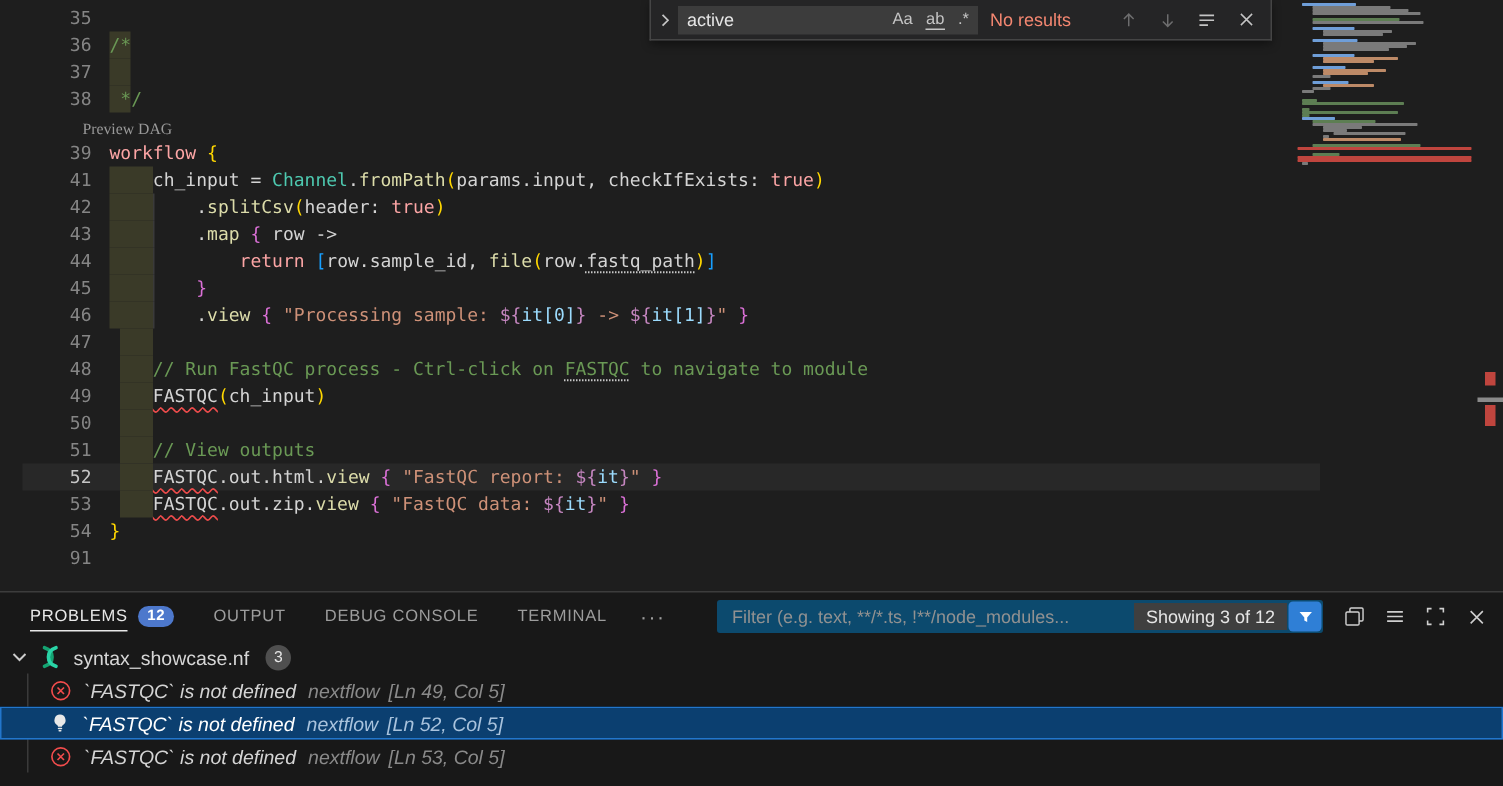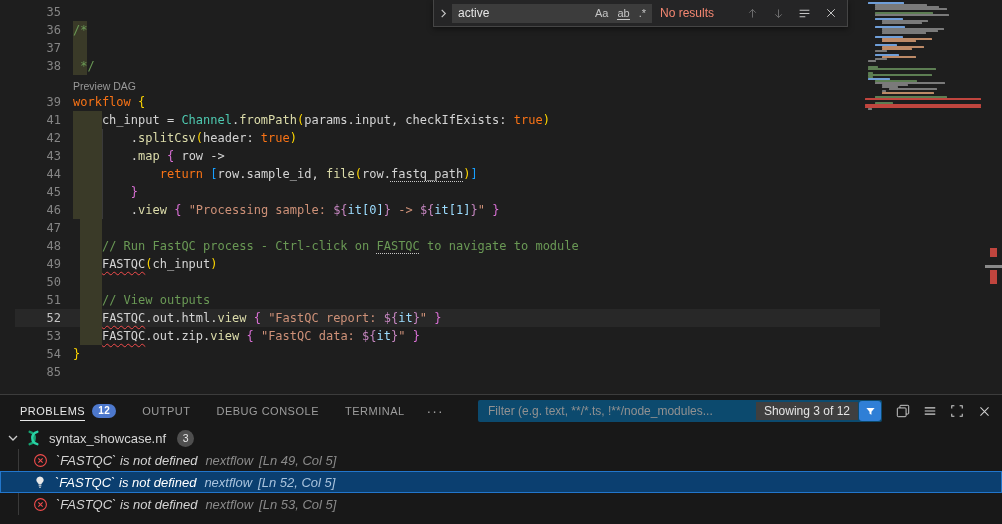--- a/index.html
+++ b/index.html
@@ -10,22 +10,22 @@
   #code-rows{position:absolute;left:15px;top:3px;width:865px;}
   .row{position:relative;height:18px;display:flex;align-items:center;
        font-family:"DejaVu Sans Mono",monospace;font-size:12px;}
   .row.hl{background:#282828;}
   .ln{flex:none;width:46px;text-align:right;color:#858585;font-size:12px;}
   .row.hl .ln{color:#c6c6c6;}
   .lt{position:relative;margin-left:12px;white-space:pre;z-index:2;}
   .band{position:absolute;top:0;bottom:0;background:#3a3a28;z-index:0;}
   .gdl{position:absolute;top:0;bottom:0;width:1px;background:#3a3a3a;z-index:1;}
   .cl-row{height:18px;display:flex;align-items:flex-end;}
-  .cl-lab{margin-left:58px;font-size:10.5px;color:#999999;line-height:13px;cursor:pointer;}
-  .tk-w{color:#d4d4d4}.tk-b{color:#f97316}.tk-t{color:#4ec9b0}.tk-f{color:#dcdcaa}
+  .cl-lab{margin-left:40px;font-size:10.5px;color:#999999;line-height:13px;cursor:pointer;font-family:Liberation Serif, serif;}
+  .tk-w{color:#d4d4d4}.tk-b{color:#fca5a5}.tk-t{color:#4ec9b0}.tk-f{color:#dcdcaa}
   .tk-c{color:#6a9955}.tk-s{color:#ce9178}.tk-p{color:#c586c0}.tk-lb{color:#9cdcfe}
   .tk-o{color:#da70d6}.tk-g{color:#ffd700}.tk-u{color:#179fff}
   .d-err{text-decoration:underline;text-decoration-style:wavy;text-decoration-color:#f14c4c;
          text-decoration-thickness:1px;text-underline-offset:3px;text-decoration-skip-ink:none;}
   .d-hint{text-decoration:underline;text-decoration-style:dotted;text-decoration-color:#c8c8c8;
          text-underline-offset:3px;}
   
   .find{position:absolute;left:433px;top:0;width:415px;height:27px;background:#252526;
         border:1px solid #454545;border-top:none;box-sizing:border-box;display:flex;
         align-items:center;box-shadow:0 2px 6px rgba(0,0,0,.45);z-index:20;}
@@ -188,21 +188,21 @@
         <div class="row">
           <span class="band" style="left: 65.23px; width: 21.69px;"></span>
           <span class="ln">53</span>
           <span class="lt"><span class="tk-w">    </span><span class="tk-w d-err">FASTQC</span><span class="tk-w">.out.zip.</span><span class="tk-f">view</span><span class="tk-w"> </span><span class="tk-o">{</span><span class="tk-w"> </span><span class="tk-s">"FastQC data: </span><span class="tk-p">${</span><span class="tk-lb">it</span><span class="tk-p">}</span><span class="tk-s">"</span><span class="tk-w"> </span><span class="tk-o">}</span></span>
         </div>
         <div class="row">
           <span class="ln">54</span>
           <span class="lt"><span class="tk-g">}</span></span>
         </div>
         <div class="row">
-          <span class="ln">85</span>
+          <span class="ln">91</span>
           <span class="lt"></span>
         </div>
       </div>
 
     <div class="find">
       <div class="find-toggle">
         <svg width="9" height="9" viewBox="0 0 10 10">
             <path d="M3 1 L7 5 L3 9" stroke="#c5c5c5" fill="none" stroke-width="1.3"></path>
           </svg>
       </div>

